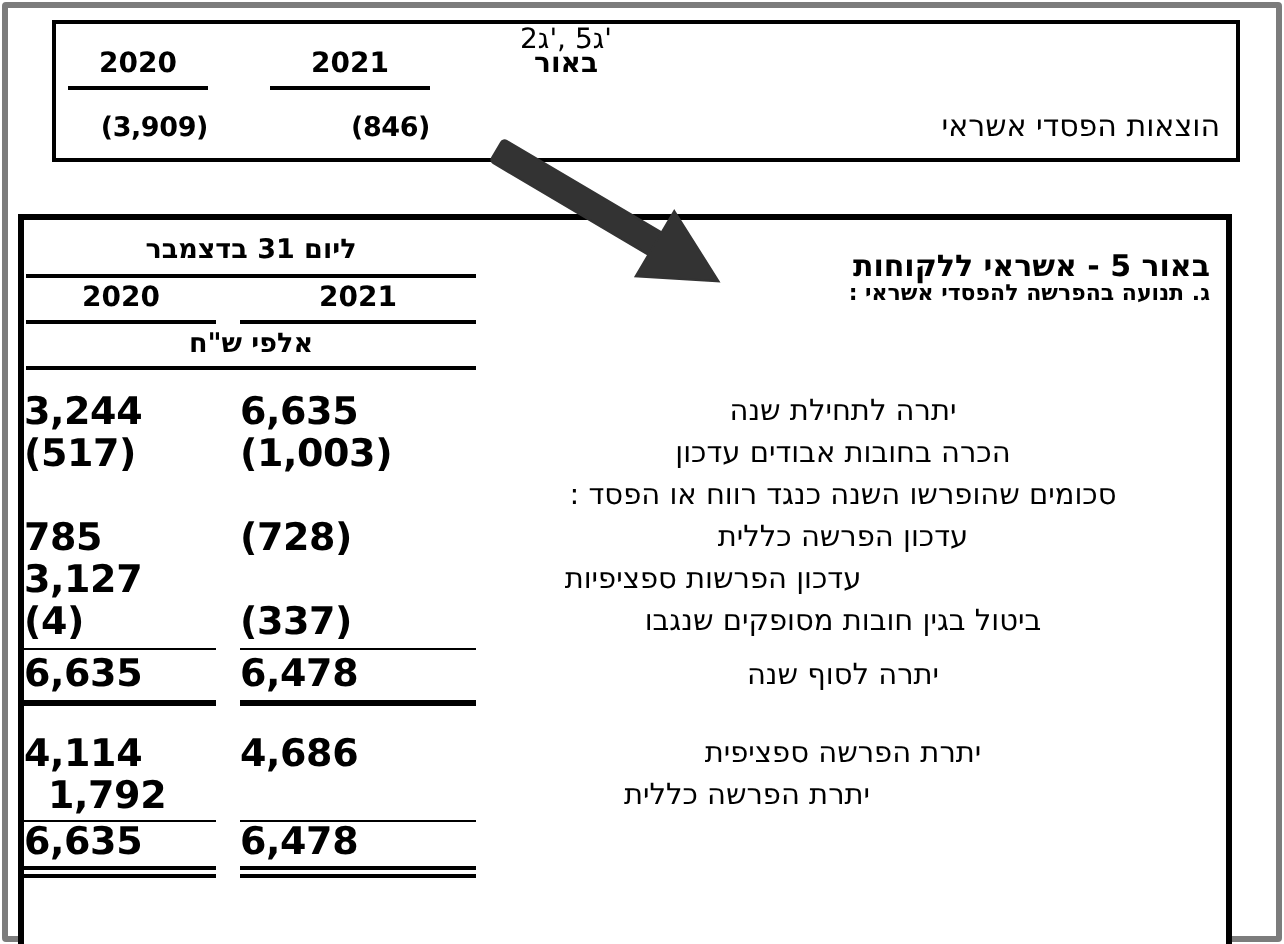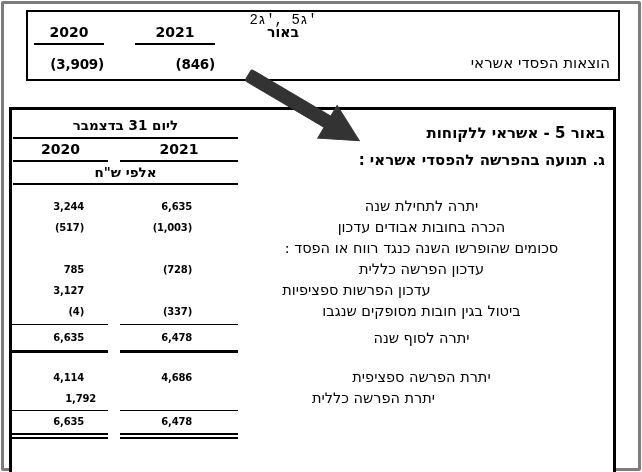--- a/index.html
+++ b/index.html
@@ -23,21 +23,21 @@
           line-height:16px; padding-bottom:3px; }
   .tt-h.u { border-bottom:2px solid #000; }
   .tt-h20 { left:6px;   width:70px; }
   .tt-h21 { left:107px; width:80px; }
   .tt-hnote { left:205px; width:100px; }
   .tt-v { top:43px; font-weight:bold; font-size:13.5px; line-height:18px;
           direction:ltr; text-align:right; letter-spacing:-0.2px; }
   .tt-v20 { left:6px;   width:70px; }
   .tt-v21 { left:107px; width:80px; }
   .tt-vnote { left:205px; width:100px; text-align:center; font-weight:normal;
-              font-size:14px; letter-spacing:0;font-family:Liberation Mono, monospace; }
+              font-size:14px; letter-spacing:0; }
   .tt-lbl { left:310px; right:8px; top:42px; direction:rtl; text-align:right;
             font-size:15px; line-height:19px; }
 
   
   .arrow-svg { position:absolute; left:0; top:0; z-index:5; pointer-events:none; }
 
   
   .bt {
     position:absolute; left:9px; top:107px; width:607px; height:398px;
     border:3px solid #000; box-sizing:border-box; background:#fff;
@@ -48,28 +48,28 @@
   .bh-years { display:flex; direction:ltr; margin-top:3px; }
   .bh-y { font-weight:bold; font-size:14px; text-align:center; line-height:15px;
           padding-bottom:3px; border-bottom:2px solid #000; }
   .bh-y20 { width:95px; } .bh-gap { width:12px; } .bh-y21 { width:118px; }
   .bh-units { text-align:center; font-weight:bold; font-size:13.5px;
               margin-top:2px; line-height:16px; padding-bottom:3px;
               border-bottom:2px solid #000; }
 
   .bt-title { position:absolute; top:14px; right:8px; direction:rtl;
               font-weight:bold; font-size:15px; }
-  .bt-sub   { position:absolute; top:41px; right:8px; direction:rtl;
-              font-weight:bold; font-size:15px; }
+  .bt-sub   { position:absolute; top:30px; right:8px; direction:rtl;
+              font-weight:bold; font-size:11px; }
 
   .bt-rows { position:absolute; left:0; right:0; top:86px; direction:rtl; }
   .r { display:flex; line-height:21px; }
   .lbl { flex:1; direction:rtl; text-align:center; padding-right:8px;
          font-size:14.5px; }
-  .v { direction:ltr; text-align:right; font-weight:bold; font-size:10px;
+  .v { direction:ltr; font-weight:bold; font-size:19px;
        letter-spacing:-0.2px; box-sizing:border-box; }
   .v21 { width:118px; margin-left:12px; padding-right:46px; }
   .v20 { width:96px;  padding-right:24px; }
 
   .r.total { margin-top:2px; }
   .r.total .v { border-top:1.5px solid #000; border-bottom:3.5px solid #000;
                 padding-top:2px; padding-bottom:2px; }
   .r.total .lbl { padding-top:3.5px; }
   .spacer { height:14px; }
   .mix-title { direction:rtl; text-align:right; padding-right:8px;

